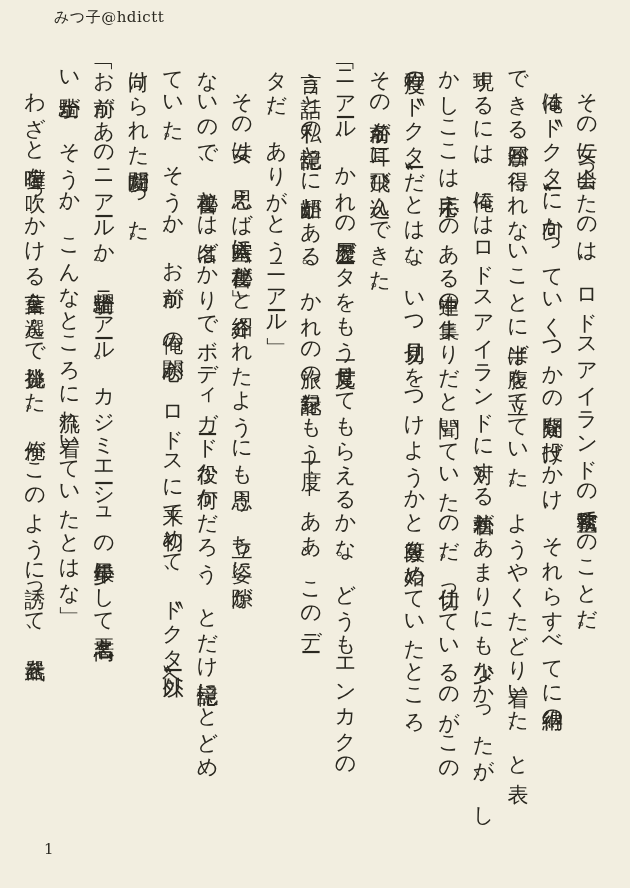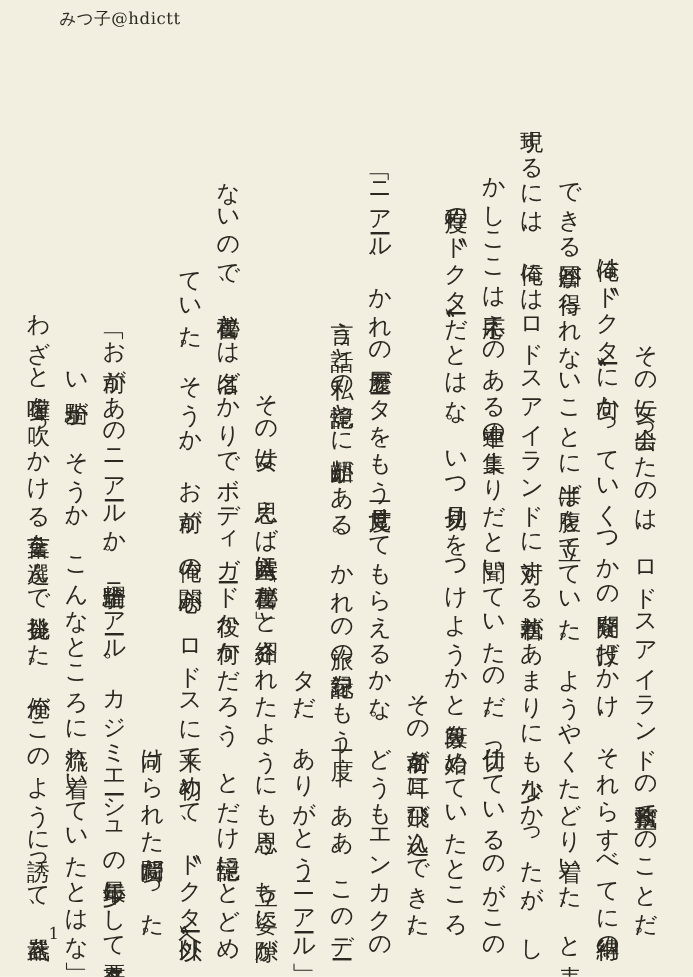--- a/index.html
+++ b/index.html
@@ -7,21 +7,20 @@
     padding: 0;
   }
   .sheet {
     position: relative;
     width: 630px;
     height: 888px;
     background: #f2eee0;
     overflow: hidden;
     font-family: "DejaVu Serif", "Liberation Serif", serif;
     color: #2a2820;
-    text-align: right;
   }
   .author-handle {
     position: absolute;
     left: 54px;
     top: 8px;
     font-size: 15px;
     letter-spacing: 0.5px;
     color: #2a2820;
   }
   .vtext {

